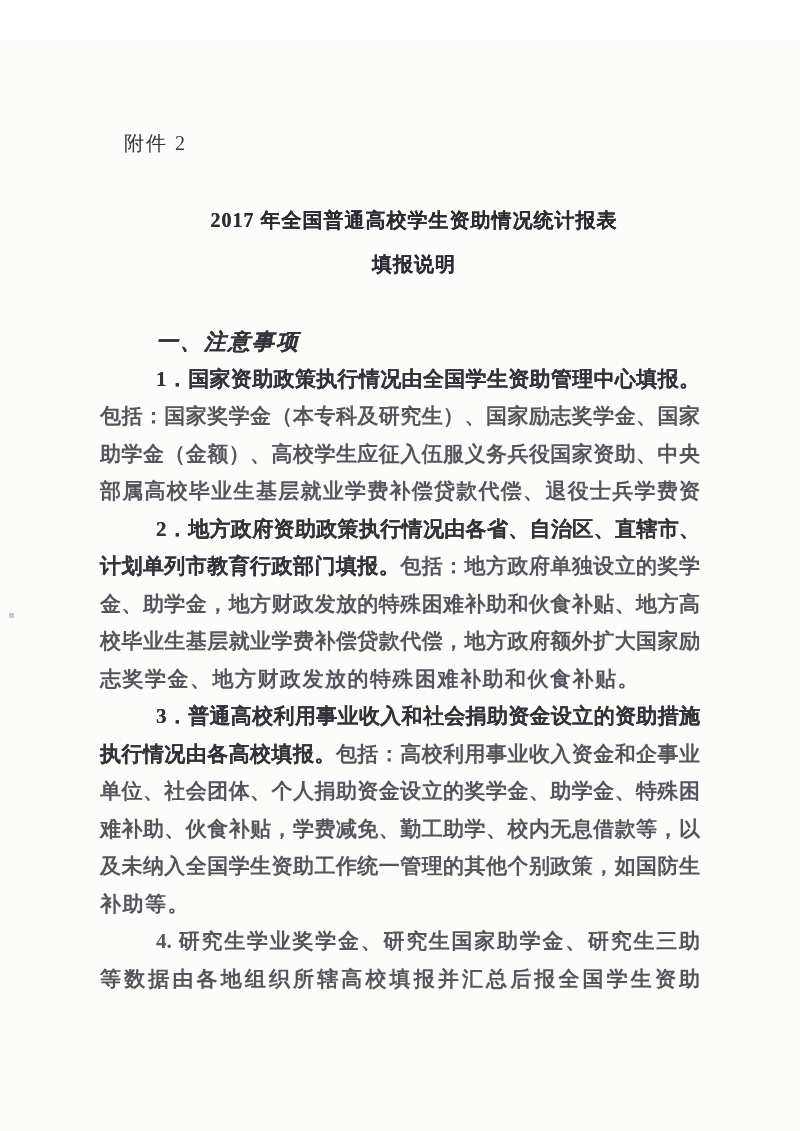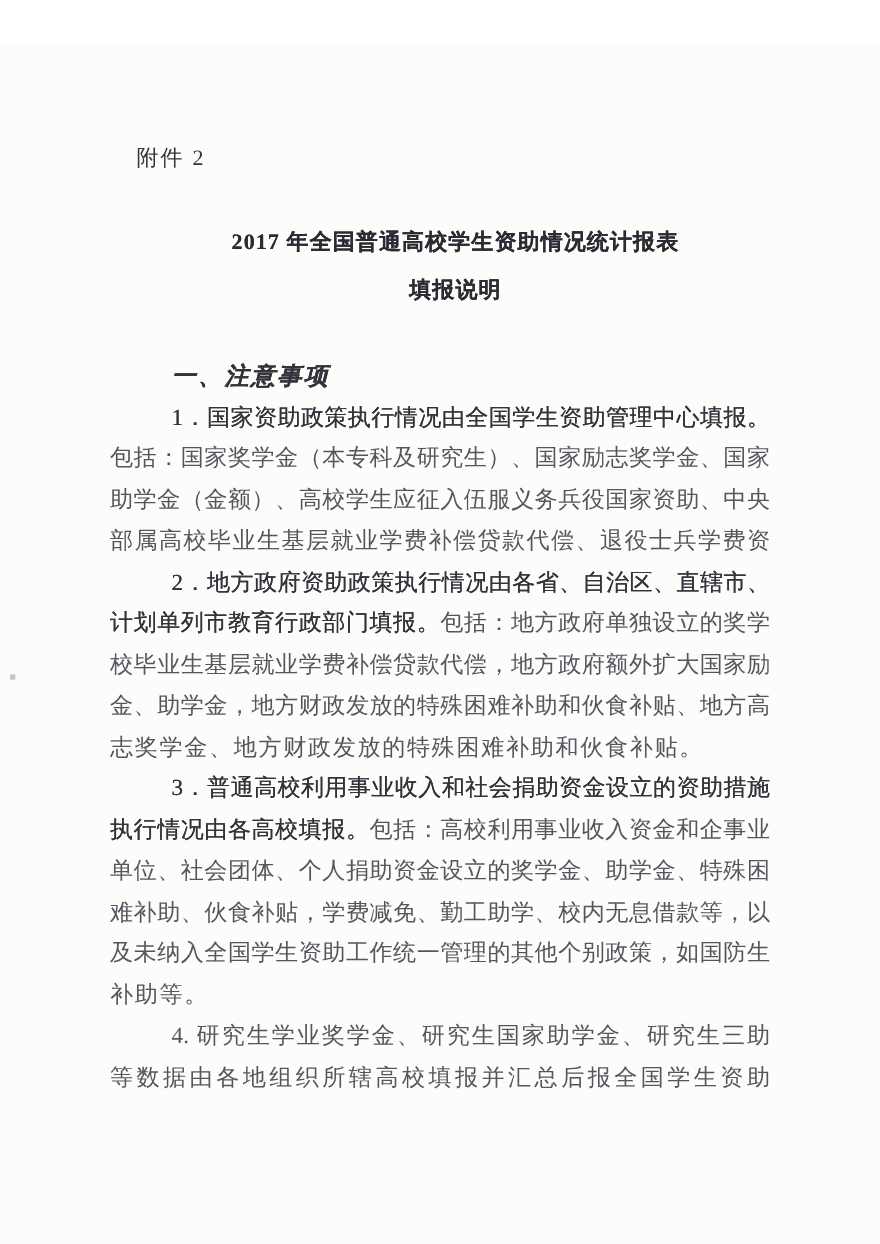--- a/index.html
+++ b/index.html
@@ -64,24 +64,24 @@
     text-align-last: justify;
     text-justify: inter-character;
     white-space: nowrap;
   }
   .line.last {
     text-align: left;
     text-align-last: left;
     letter-spacing: 1.5px;
   }
   .line.indent { text-indent: 56px; }
-  .seg { color: var(--ink-regular); font-weight: 400; }
+  .seg { color: var(--ink-regular); font-weight: 700; }
   .seg.bold {
     color: var(--ink-bold);
-    font-weight: 400;
+    font-weight: 700;
     text-shadow: 0 0 0.4px currentColor;
   }
   .speck {
     position: absolute;
     border-radius: 1px;
   }
   .speck-1 { left: 9px; top: 573px; width: 5px; height: 5px; background: #c7c7cc; }
   .speck-2 { left: 64px; top: 1101px; width: 4px; height: 5px; background: #9a9aa0; }
 </style>
 </head>
@@ -101,22 +101,22 @@
     <div>
         <div>
           <div class="line indent"><span class="seg bold">1．国家资助政策执行情况由全国学生资助管理中心填报。</span></div>
           <div class="line"><span class="seg">包括：国家奖学金（本专科及研究生）、国家励志奖学金、国家</span></div>
           <div class="line"><span class="seg">助学金（金额）、高校学生应征入伍服义务兵役国家资助、中央</span></div>
           <div class="line"><span class="seg">部属高校毕业生基层就业学费补偿贷款代偿、退役士兵学费资</span></div>
         </div>
         <div>
           <div class="line indent"><span class="seg bold">2．地方政府资助政策执行情况由各省、自治区、直辖市、</span></div>
           <div class="line"><span class="seg bold">计划单列市教育行政部门填报。</span><span class="seg">包括：地方政府单独设立的奖学</span></div>
+          <div class="line"><span class="seg">金、助学金，地方财政发放的特殊困难补助和伙食补贴、地方高</span></div>
           <div class="line"><span class="seg">校毕业生基层就业学费补偿贷款代偿，地方政府额外扩大国家励</span></div>
-          <div class="line"><span class="seg">金、助学金，地方财政发放的特殊困难补助和伙食补贴、地方高</span></div>
           <div class="line last"><span class="seg">志奖学金、地方财政发放的特殊困难补助和伙食补贴。</span></div>
         </div>
         <div>
           <div class="line indent"><span class="seg bold">3．普通高校利用事业收入和社会捐助资金设立的资助措施</span></div>
           <div class="line"><span class="seg bold">执行情况由各高校填报。</span><span class="seg">包括：高校利用事业收入资金和企事业</span></div>
           <div class="line"><span class="seg">单位、社会团体、个人捐助资金设立的奖学金、助学金、特殊困</span></div>
           <div class="line"><span class="seg">难补助、伙食补贴，学费减免、勤工助学、校内无息借款等，以</span></div>
           <div class="line"><span class="seg">及未纳入全国学生资助工作统一管理的其他个别政策，如国防生</span></div>
           <div class="line last"><span class="seg">补助等。</span></div>
         </div>

